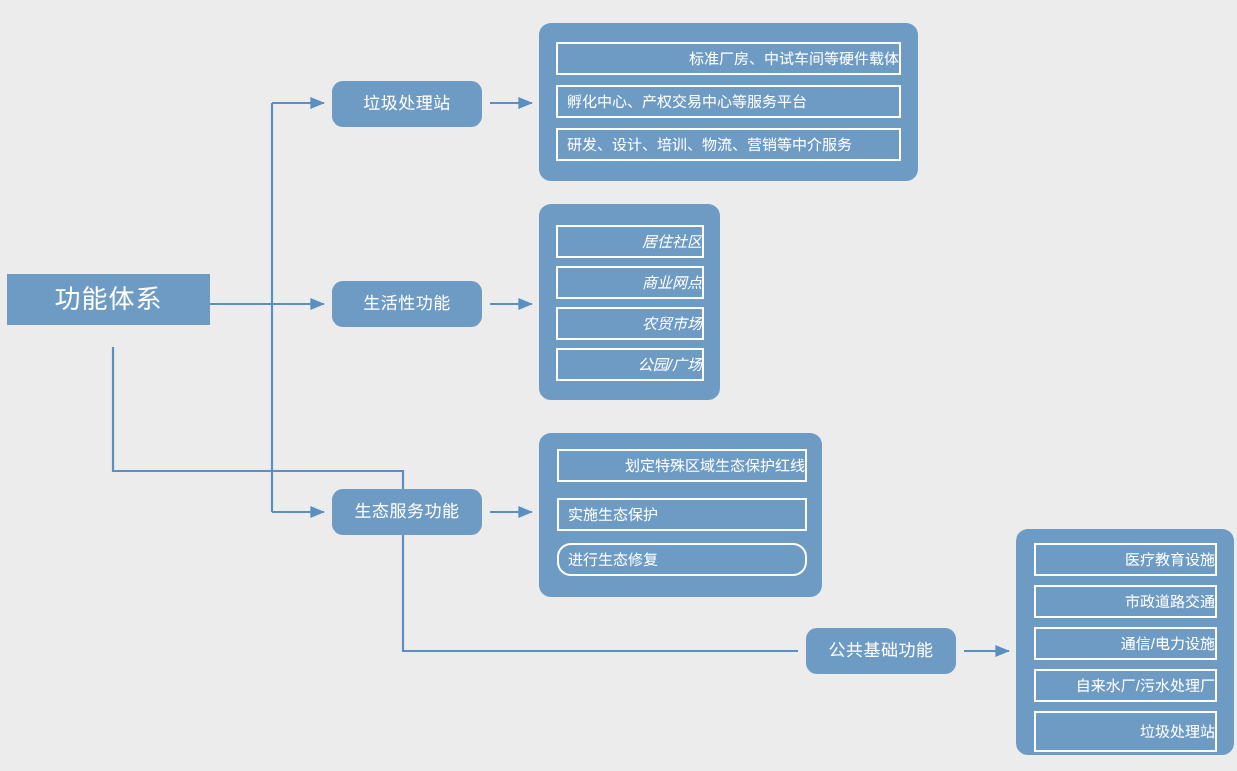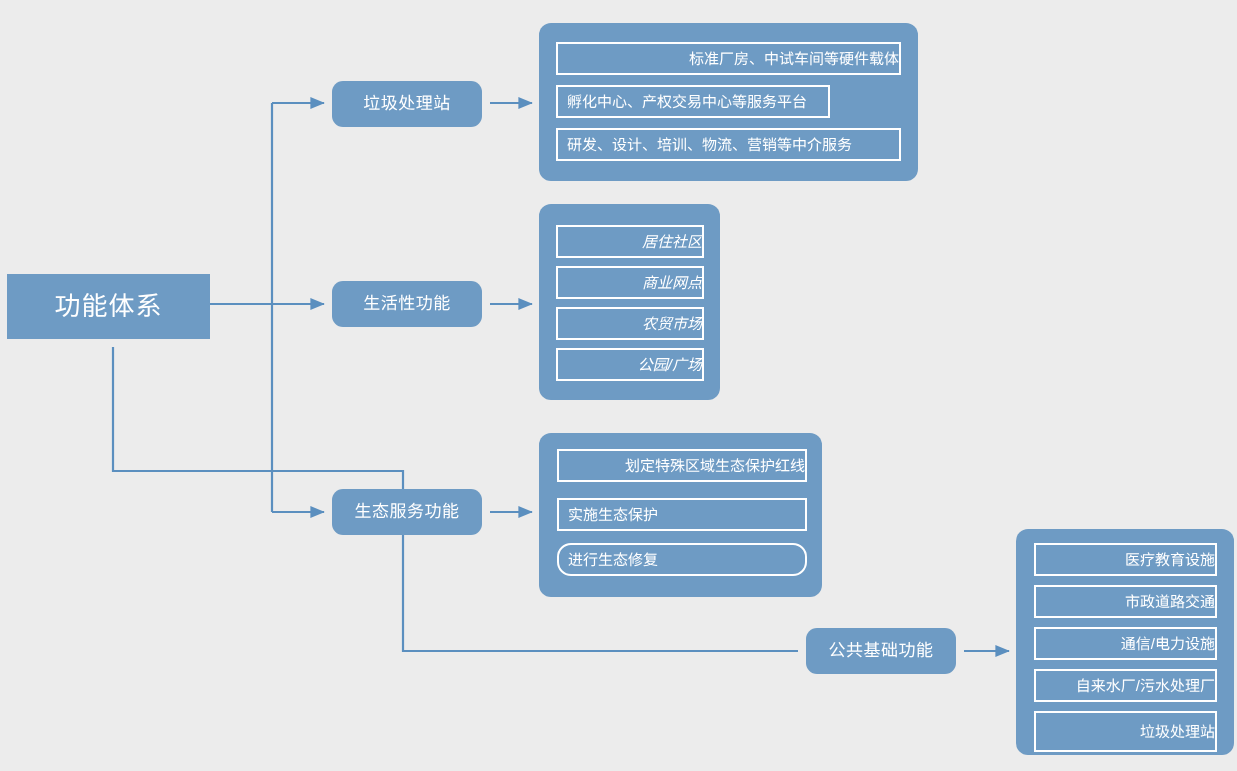--- a/index.html
+++ b/index.html
@@ -99,33 +99,33 @@
     </g>
 
     <g stroke="#5b8fbf" stroke-width="2.2" fill="none">
       <path d="M490,103 L532,103" marker-end="url(#arrowhead)"></path>
       <path d="M490,304 L532,304" marker-end="url(#arrowhead)"></path>
       <path d="M490,512 L532,512" marker-end="url(#arrowhead)"></path>
       <path d="M964,651 L1009,651" marker-end="url(#arrowhead)"></path>
     </g>
   </svg>
 
-  <div class="node node-root" style="left:7px; top:274px; width:203px; height:65px;">
+  <div class="node node-root" style="left:7px; top:274px; width:203px; height:51px;">
     <span>功能体系</span>
   </div>
 
   <div class="node node-branch" style="left:332px; top:81px; width:150px; height:46px;">
     <span>垃圾处理站</span>
   </div>
 
   <div class="panel" style="left:539px; top:23px; width:379px; height:158px;">
     <div class="panel-inner align-center" style="top:19px; height:33px; margin-left:17px; margin-right:17px; width:345px;">
       <span>标准厂房、中试车间等硬件载体</span>
     </div>
-    <div class="panel-inner align-left" style="top:62px; height:33px; margin-left:17px; margin-right:17px; width:274px;">
+    <div class="panel-inner align-left" style="top:62px; height:33px; margin-left:17px; margin-right:17px; width:345px;">
       <span>孵化中心、产权交易中心等服务平台</span>
     </div>
     <div class="panel-inner align-left" style="top:105px; height:33px; margin-left:17px; margin-right:17px; width:345px;">
       <span>研发、设计、培训、物流、营销等中介服务</span>
     </div>
   </div>
 
   <div class="node node-branch" style="left:332px; top:281px; width:150px; height:46px;">
     <span>生活性功能</span>
   </div>

